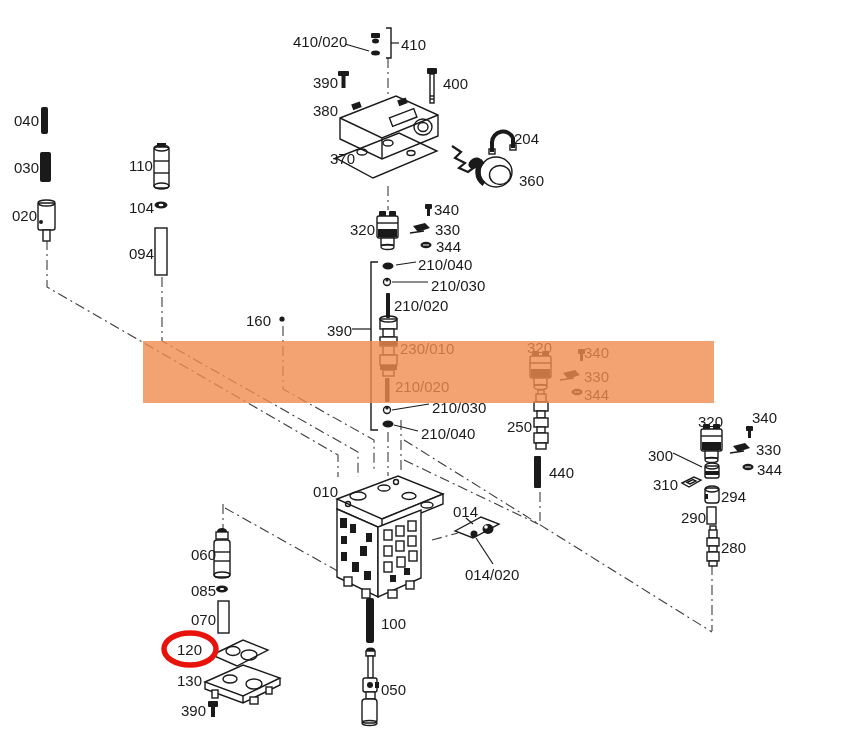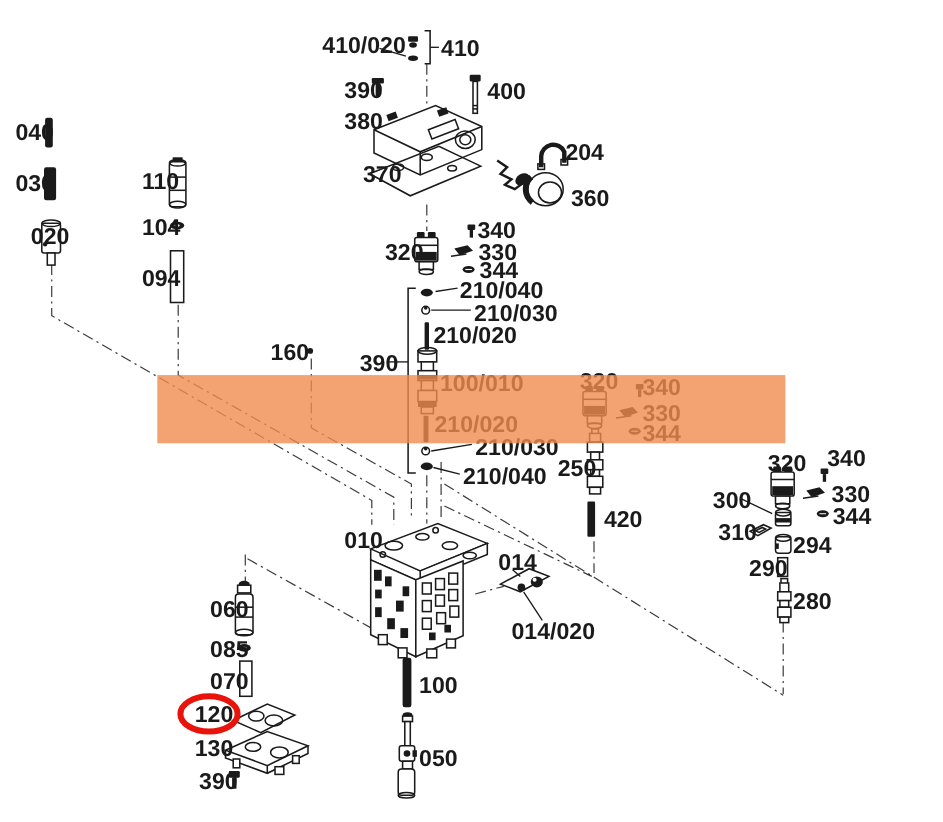--- a/index.html
+++ b/index.html
@@ -1,20 +1,20 @@
 <!DOCTYPE html>
 <html style="--watermark-band: #F08B4D; --watermark-text: #5C5C5C; --highlight-ring: #E8140C; --line-art: #1A1A1A;"><head>
 <meta charset="utf-8">
 <style>
   html,body{margin:0;padding:0;background:#fff;}
   .stage{position:relative;width:857px;height:747px;background:#fff;overflow:hidden;
          font-family:"Liberation Sans",sans-serif;}
   .stage svg{position:absolute;left:0;top:0;}
-  .lbl{position:absolute;font-size:21px;line-height:17px;color:var(--line-art,#1a1a1a);
-       white-space:nowrap;z-index:4;font-weight:bold;}
+  .lbl{position:absolute;font-size:15px;line-height:17px;color:var(--line-art,#1a1a1a);
+       white-space:nowrap;z-index:4;}
   .under{z-index:1;}
   .band{position:absolute;left:143px;top:341px;width:571px;height:62px;z-index:6;
         background:var(--watermark-band,#F08B4D);opacity:.8;}
   .wmtext{position:absolute;left:143px;top:341px;width:571px;height:62px;z-index:7;
         display:flex;align-items:center;justify-content:center;overflow:hidden;
         font-weight:bold;font-size:45px;letter-spacing:12px;
         color:var(--watermark-text,#5C5C5C);opacity:.82;}
   .ln{stroke:var(--line-art,#1a1a1a);fill:none;stroke-width:1.4;}
   .lnw{stroke:var(--line-art,#1a1a1a);fill:#fff;stroke-width:1.4;}
   .ln2{stroke:var(--line-art,#1a1a1a);fill:none;stroke-width:2.2;}
@@ -366,51 +366,51 @@
     <circle cx="370" cy="685" r="3" class="fl"></circle>
     <rect x="375" y="682" width="4" height="6" class="fl"></rect>
     <rect x="366" y="692" width="9" height="7" class="lnw"></rect>
     <rect x="362" y="699" width="15" height="24" rx="3" class="lnw"></rect>
     <ellipse cx="369.5" cy="723" rx="7.5" ry="2.5" class="ln"></ellipse>
   </g>
 </svg>
 
 <div class="lbl" style="left:14px;top:112px">040</div>
 <div class="lbl" style="left:14px;top:159px">030</div>
-<div class="lbl" style="left:28px;top:207px">020</div>
+<div class="lbl" style="left:12px;top:207px">020</div>
 <div class="lbl" style="left:129px;top:157px">110</div>
 <div class="lbl" style="left:129px;top:199px">104</div>
 <div class="lbl" style="left:129px;top:245px">094</div>
 <div class="lbl" style="left:293px;top:33px">410/020</div>
 <div class="lbl" style="left:401px;top:36px">410</div>
 <div class="lbl" style="left:313px;top:74px">390</div>
 <div class="lbl" style="left:443px;top:75px">400</div>
 <div class="lbl" style="left:313px;top:102px">380</div>
 <div class="lbl" style="left:330px;top:150px">370</div>
 <div class="lbl" style="left:514px;top:130px">204</div>
 <div class="lbl" style="left:519px;top:172px">360</div>
 <div class="lbl" style="left:350px;top:221px">320</div>
 <div class="lbl" style="left:434px;top:201px">340</div>
 <div class="lbl" style="left:435px;top:221px">330</div>
 <div class="lbl" style="left:436px;top:238px">344</div>
 <div class="lbl" style="left:418px;top:256px">210/040</div>
 <div class="lbl" style="left:431px;top:277px">210/030</div>
 <div class="lbl" style="left:394px;top:297px">210/020</div>
 <div class="lbl" style="left:327px;top:322px">390</div>
 <div class="lbl" style="left:246px;top:312px">160</div>
-<div class="lbl" style="left:400px;top:340px">100/010</div>
+<div class="lbl" style="left:400px;top:340px">230/010</div>
 <div class="lbl" style="left:395px;top:378px">210/020</div>
 <div class="lbl" style="left:432px;top:399px">210/030</div>
 <div class="lbl" style="left:421px;top:425px">210/040</div>
 <div class="lbl" style="left:527px;top:339px">320</div>
 <div class="lbl" style="left:584px;top:344px">340</div>
 <div class="lbl" style="left:584px;top:368px">330</div>
 <div class="lbl" style="left:584px;top:386px">344</div>
 <div class="lbl" style="left:507px;top:418px">250</div>
-<div class="lbl" style="left:549px;top:464px">420</div>
+<div class="lbl" style="left:549px;top:464px">440</div>
 <div class="lbl" style="left:698px;top:413px">320</div>
 <div class="lbl" style="left:752px;top:409px">340</div>
 <div class="lbl" style="left:756px;top:441px">330</div>
 <div class="lbl" style="left:757px;top:461px">344</div>
 <div class="lbl" style="left:648px;top:447px">300</div>
 <div class="lbl" style="left:653px;top:476px">310</div>
 <div class="lbl" style="left:721px;top:488px">294</div>
 <div class="lbl" style="left:681px;top:509px">290</div>
 <div class="lbl" style="left:721px;top:539px">280</div>
 <div class="lbl" style="left:313px;top:483px">010</div>

